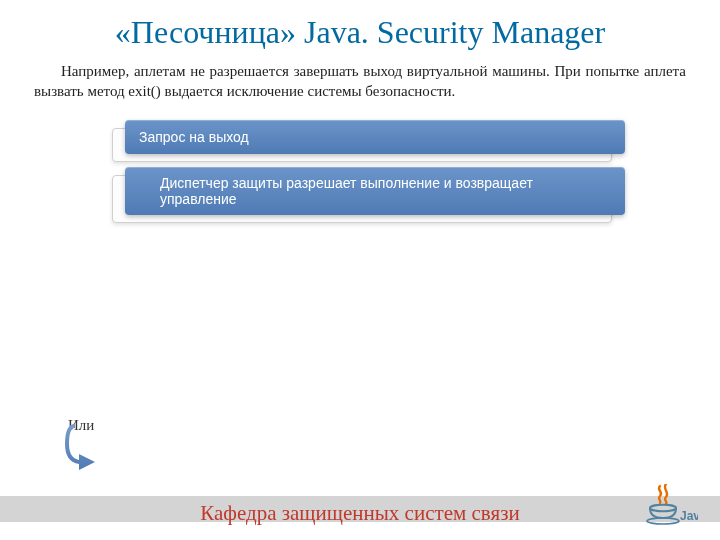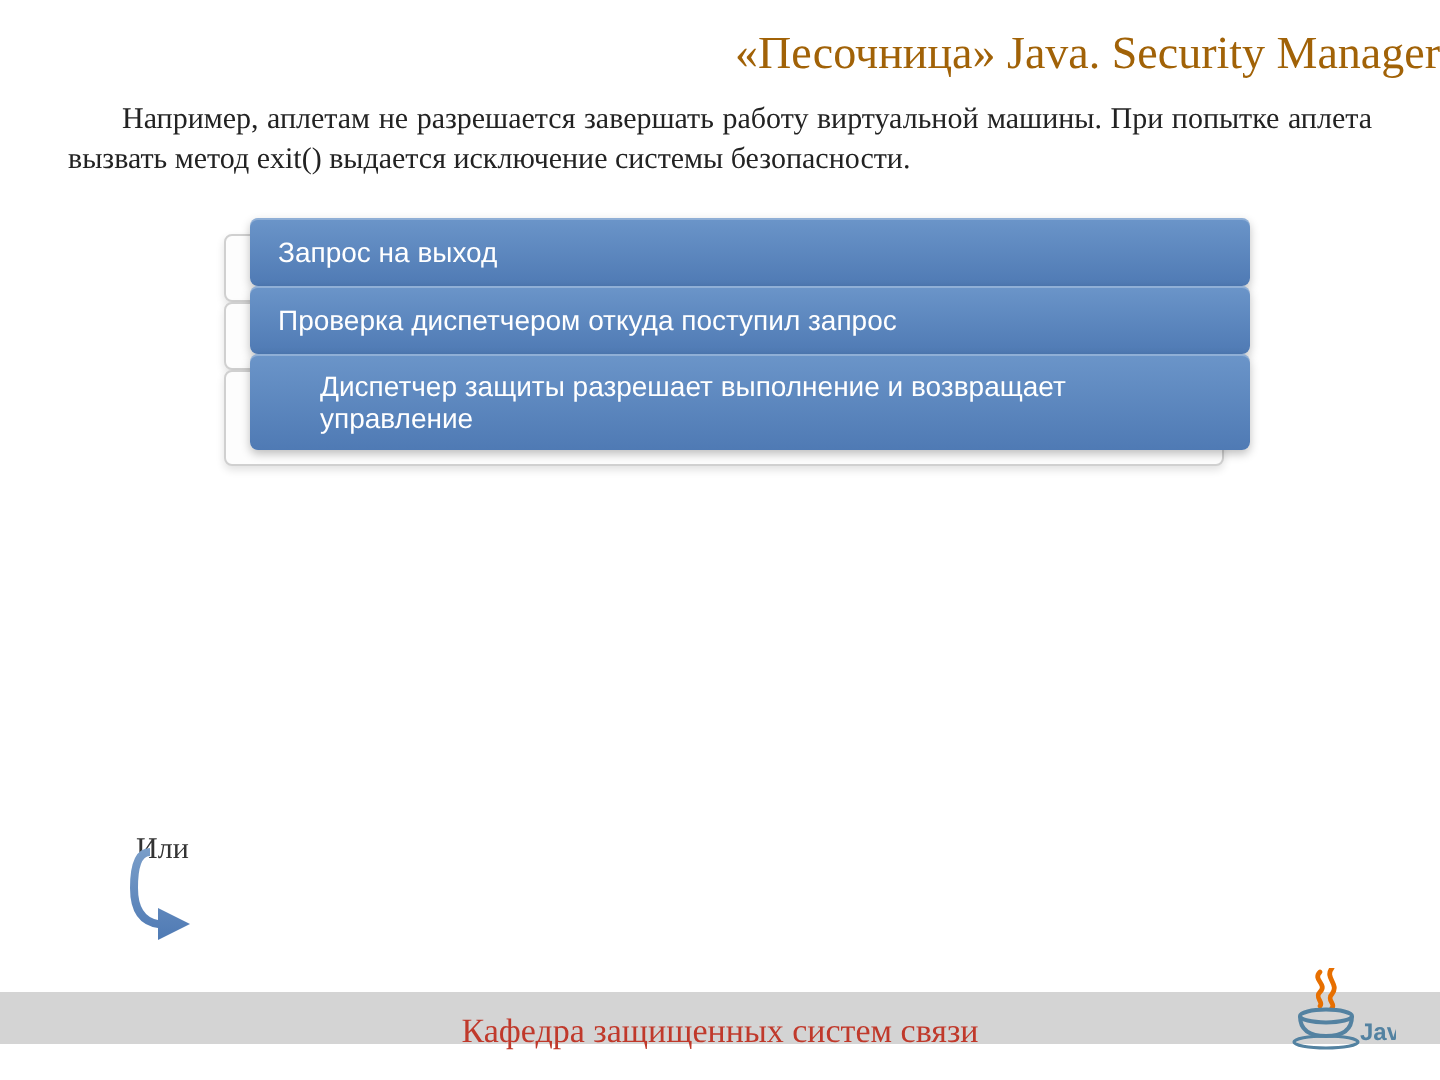--- a/index.html
+++ b/index.html
@@ -6,41 +6,41 @@
   body {
     width: 720px;
     height: 540px;
     background: #fff;
     font-family: "Times New Roman", Times, serif;
     color: #222;
     position: relative;
     overflow: hidden;
   }
   .title {
-    text-align: right;
-    font-size: 23px;
+    text-align: center;
+    font-size: 32px;
     font-weight: normal;
     padding: 14px 0 10px 0;
-    color: #a16207;
+    color: #0369a1;
   }
   .body-text {
     padding: 0 34px;
     font-size: 15px;
     line-height: 1.35;
     text-align: justify;
     color: #222;
   }
   .body-text p { text-indent: 1.8em; }
   .diagram {
     position: relative;
     margin: 18px auto 0 auto;
     width: 530px;
     padding-left: 30px;
   }
-  .step-wrap { position: relative; }
+  .step-wrap { position: relative; margin-bottom: 13px; }
   
   .step-back {
     position: absolute;
     left: -13px; top: 8px;
     width: 100%; height: 100%;
     background: #fdfdfd;
     border: 1px solid #d0d0d0;
     border-radius: 4px;
     box-shadow: 0 2px 4px rgba(0,0,0,0.12);
   }
@@ -76,47 +76,43 @@
     position: absolute;
     left: 0; bottom: 18px;
     width: 100%; height: 26px;
     background: #d4d4d4;
   }
   .footer-text {
     position: absolute;
     left: 0; bottom: 14px;
     width: 100%;
     text-align: center;
-    font-size: 17px;
+    font-size: 21px;
     color: #c0392b;
     font-family: "Times New Roman", Times, serif;
   }
   .java-logo {
     position: absolute;
     right: 22px; bottom: 10px;
     width: 62px; height: 46px;
   }
 </style>
 </head>
 <body>
 
 <h1 class="title">«Песочница» Java. Security Manager</h1>
 
 <div class="body-text">
-  <p>Например, аплетам не разрешается завершать работу виртуальной машины. При попытке аплета вызвать метод exit() выдается исключение системы безопасности.</p>
+  <p>Например, аплетам не разрешается завершать выход виртуальной машины. При попытке аплета вызвать метод exit() выдается исключение системы безопасности.</p>
 </div>
 
 <div class="diagram">
   <div class="step-wrap">
     <div class="step-back"></div>
     <div class="step">Запрос на выход</div>
-  </div>
-  <div class="step-wrap">
-    <div class="step-back"></div>
-    <div class="step">Проверка диспетчером  откуда поступил запрос</div>
   </div>
   <div class="step-wrap">
     <div class="step-back"></div>
     <div class="step tall">Диспетчер защиты разрешает выполнение и возвращает управление</div>
   </div>
 </div>
 
 <div class="or-label">Или</div>
 
 <svg class="or-arrow" viewBox="0 0 36 46">

